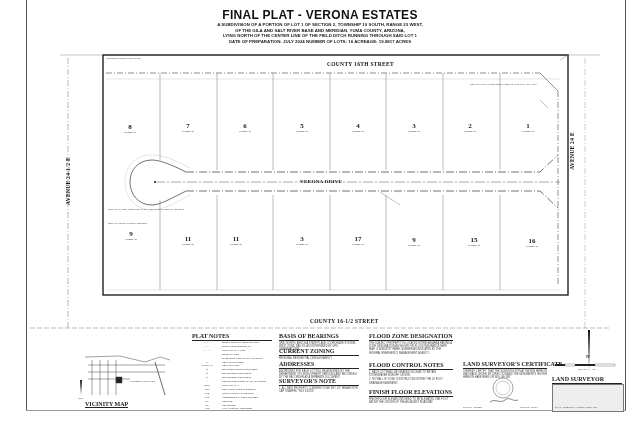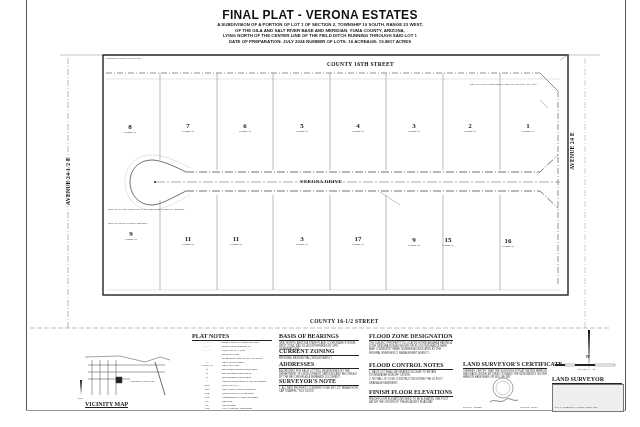--- a/index.html
+++ b/index.html
@@ -141,22 +141,22 @@
   <div class="lot-num" style="left:414px;top:127px;"><span>3</span><small>1.0035 AC</small></div>
   <div class="lot-num" style="left:470px;top:127px;"><span>2</span><small>1.0035 AC</small></div>
   <div class="lot-num" style="left:528px;top:127px;"><span>1</span><small>1.0035 AC</small></div>
 
   <div class="lot-num" style="left:131px;top:235px;"><span>9</span><small>1.0035 AC</small></div>
   <div class="lot-num" style="left:188px;top:240px;"><span>11</span><small>1.0035 AC</small></div>
   <div class="lot-num" style="left:236px;top:240px;"><span>11</span><small>1.0035 AC</small></div>
   <div class="lot-num" style="left:302px;top:240px;"><span>3</span><small>1.0035 AC</small></div>
   <div class="lot-num" style="left:358px;top:240px;"><span>17</span><small>1.0035 AC</small></div>
   <div class="lot-num" style="left:414px;top:241px;"><span>9</span><small>1.0035 AC</small></div>
-  <div class="lot-num" style="left:448px;top:241px;"><span>15</span><small>1.0035 AC</small></div>
-  <div class="lot-num" style="left:508px;top:242px;"><span>16</span><small>1.0035 AC</small></div>
+  <div class="lot-num" style="left:474px;top:241px;"><span>15</span><small>1.0035 AC</small></div>
+  <div class="lot-num" style="left:532px;top:242px;"><span>16</span><small>1.0035 AC</small></div>
 
   <div class="tiny" style="left:106px;top:57px;">CORNER FOUND SURVEYOR</div>
   <div class="tiny" style="left:108px;top:208px;">NEW 20' WATER STORAGE TANK AND WATER WELL EASEMENT</div>
   <div class="tiny" style="left:108px;top:222px;">NEW 10' IRRIGATION EASEMENT</div>
   <div class="tiny" style="left:470px;top:83px;">NEW 17' ROW TO BE DEDICATED TO THE CITY OF YUMA</div>
 
   <div class="sec" style="left:192px;top:333px;width:80px;">
     <h3>PLAT NOTES</h3>
     <div class="notes-table">
       <div class="row">

